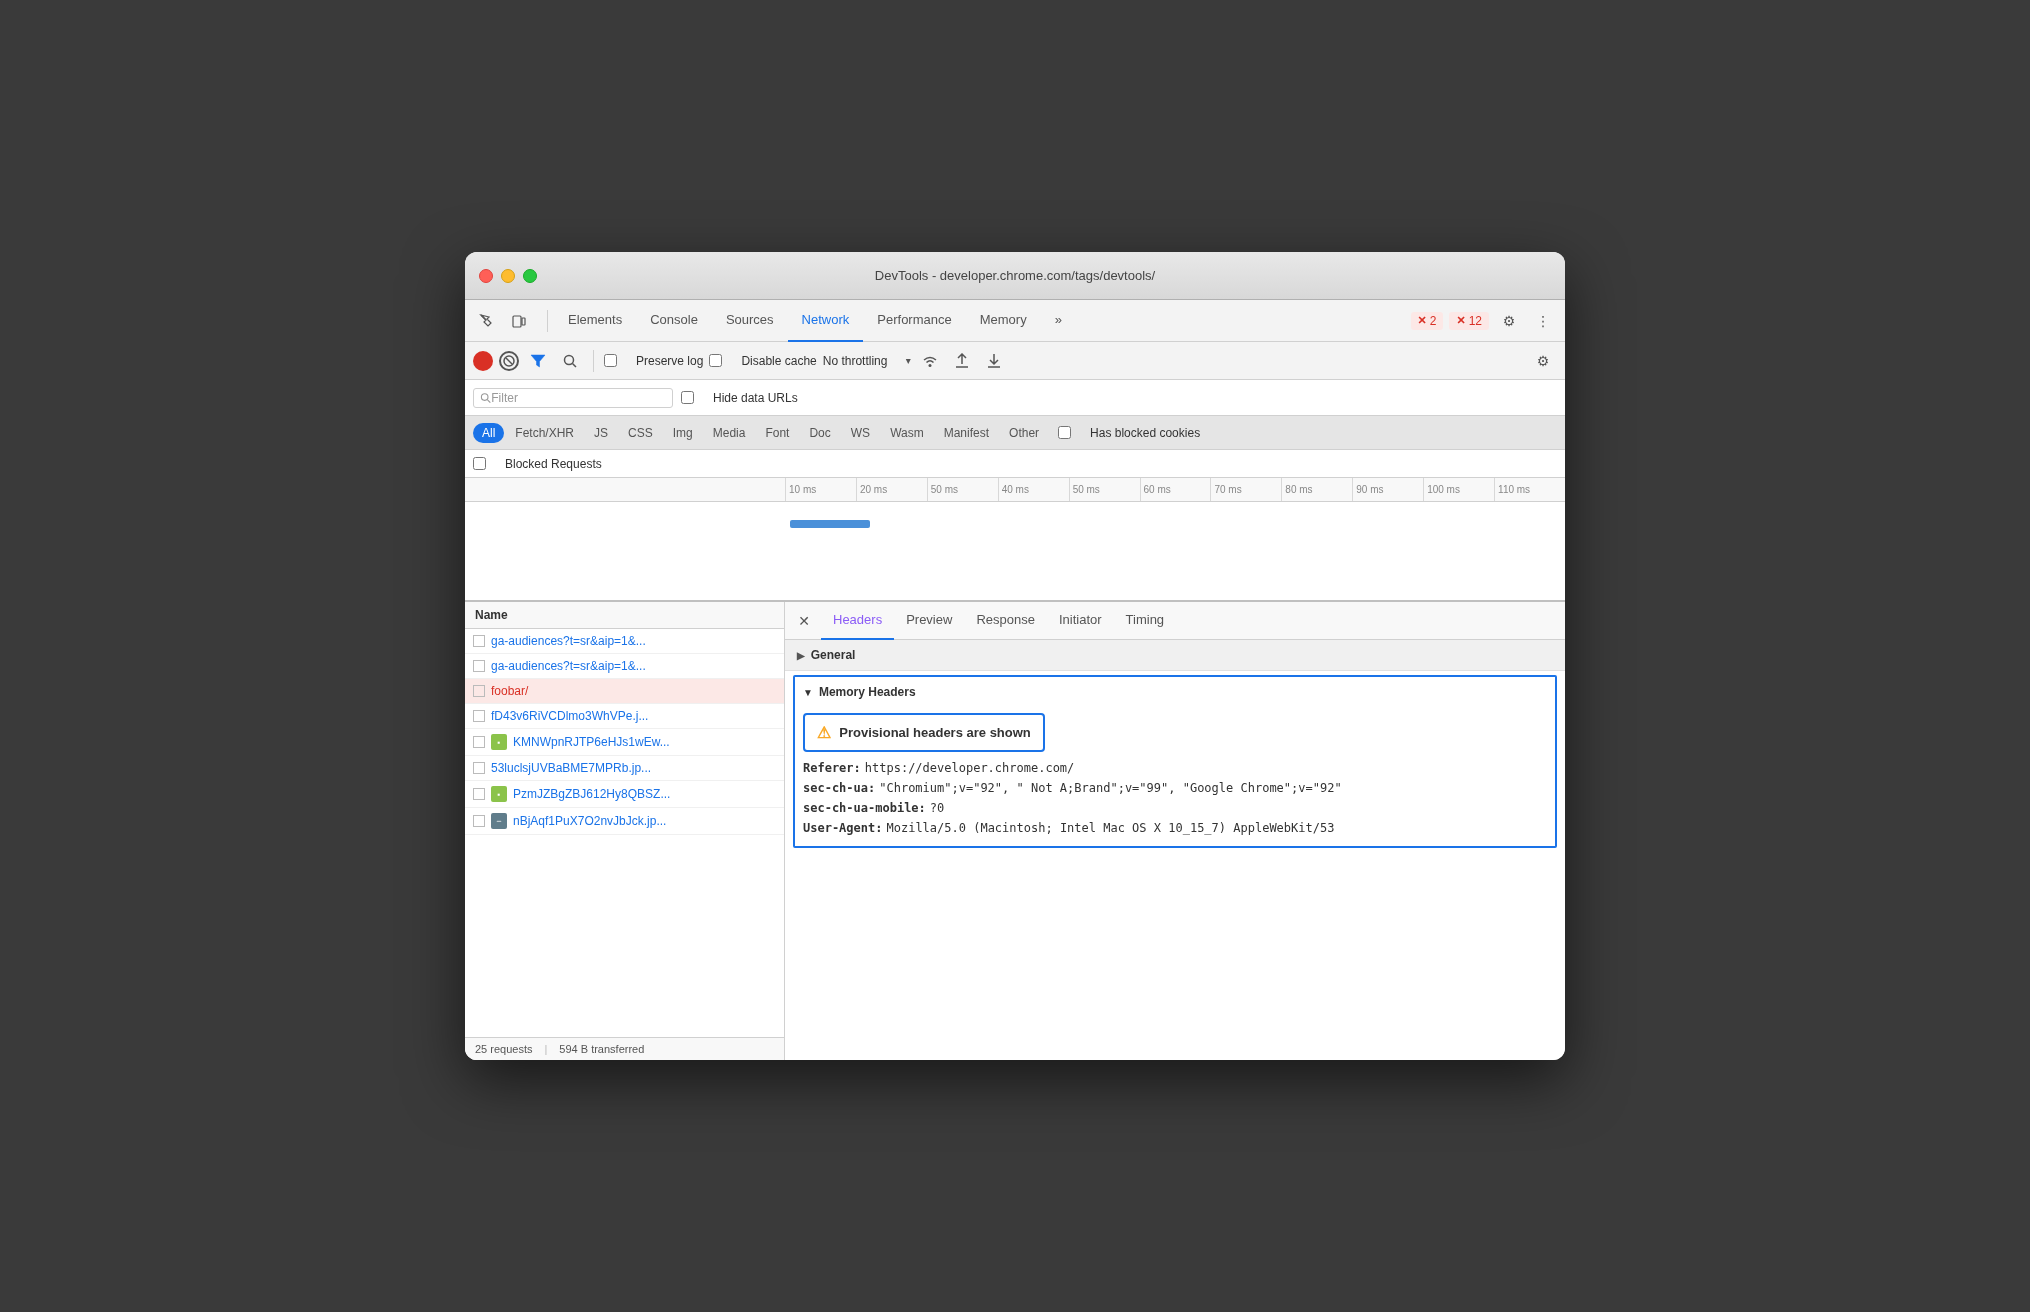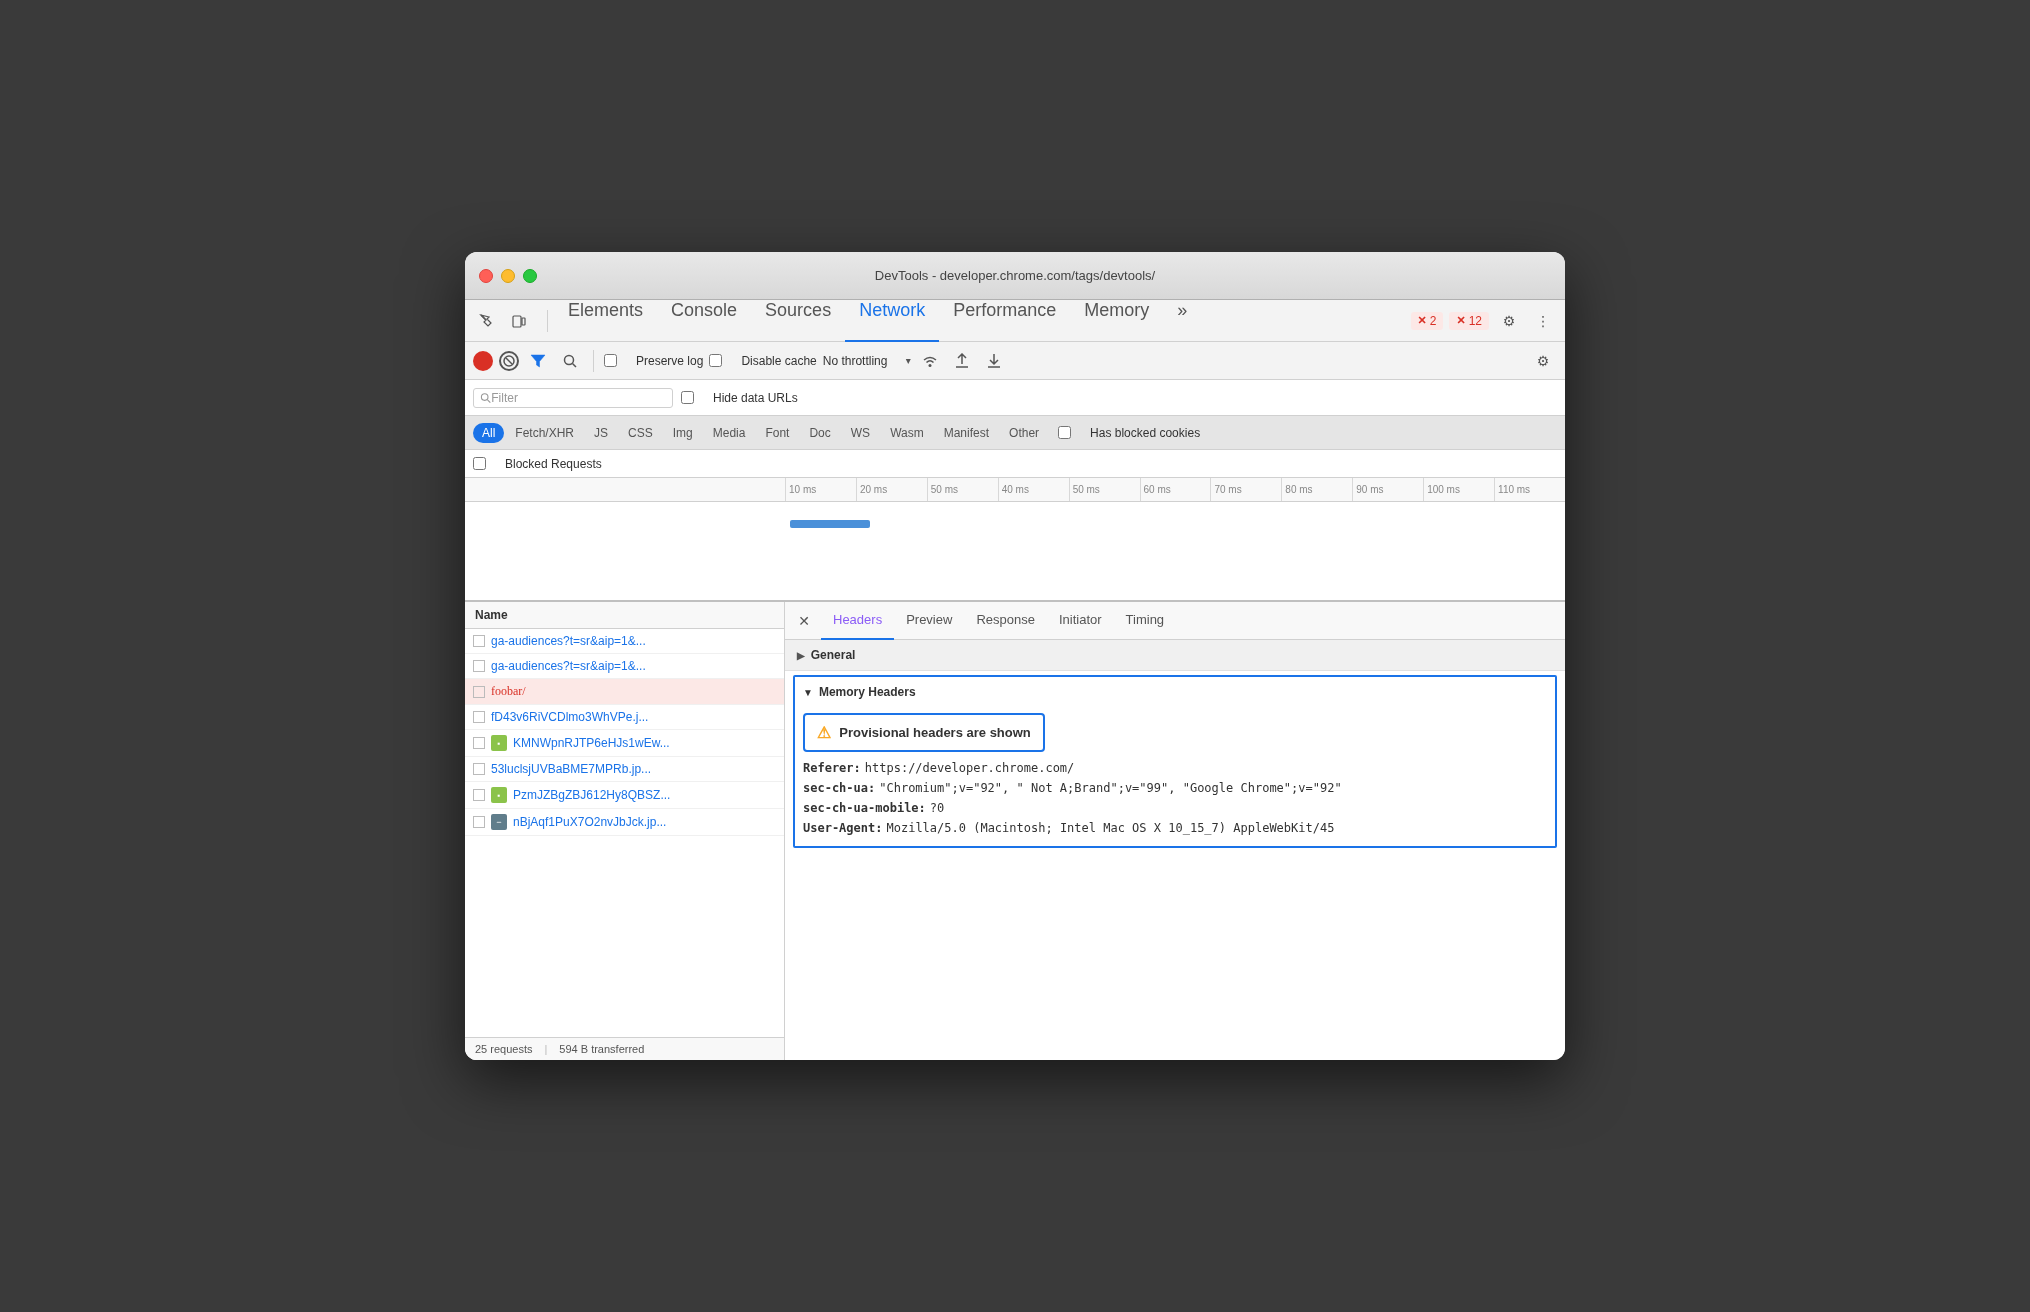--- a/index.html
+++ b/index.html
@@ -83,21 +83,22 @@
     .tab-divider {
       width: 1px;
       height: 22px;
       background: #d0d0d0;
       margin: 0 6px;
     }
     .tab {
       padding: 0 14px;
       height: 42px;
       display: flex;
-      font-size: 18px;
+      align-items: center;
+      font-size: 13px;
       color: #555;
       cursor: pointer;
       border-bottom: 2px solid transparent;
       white-space: nowrap;
     }
     .tab.active {
       color: #1a73e8;
       border-bottom: 2px solid #1a73e8;
     }
     .tabs-right {
@@ -329,21 +330,21 @@
     .request-item {
       display: flex;
       align-items: center;
       padding: 5px 8px;
       font-size: 12px;
       color: #333;
       cursor: pointer;
       border-bottom: 1px solid #f0f0f0;
       gap: 6px;
     }
-    .request-item.selected { background: #e8f0fe; font-family: Liberation Serif, serif; }
+    .request-item.selected { background: #e8f0fe; }
     .request-item.error { background: #fce8e6; }
     .req-checkbox {
       width: 12px;
       height: 12px;
       border: 1px solid #bbb;
       flex-shrink: 0;
     }
     .req-icon {
       width: 16px;
       height: 16px;
@@ -769,21 +770,21 @@
             <div class="header-row">
               <span class="header-key">sec-ch-ua:</span>
               <span class="header-value">"Chromium";v="92", " Not A;Brand";v="99", "Google Chrome";v="92"</span>
             </div>
             <div class="header-row">
               <span class="header-key">sec-ch-ua-mobile:</span>
               <span class="header-value">?0</span>
             </div>
             <div class="header-row">
               <span class="header-key">User-Agent:</span>
-              <span class="header-value">Mozilla/5.0 (Macintosh; Intel Mac OS X 10_15_7) AppleWebKit/45</span>
+              <span class="header-value">Mozilla/5.0 (Macintosh; Intel Mac OS X 10_15_7) AppleWebKit/53</span>
             </div>
           </div>
 
         </div>
       </div>
     </div>
   </div>
 </div>
 
 </body></html>

